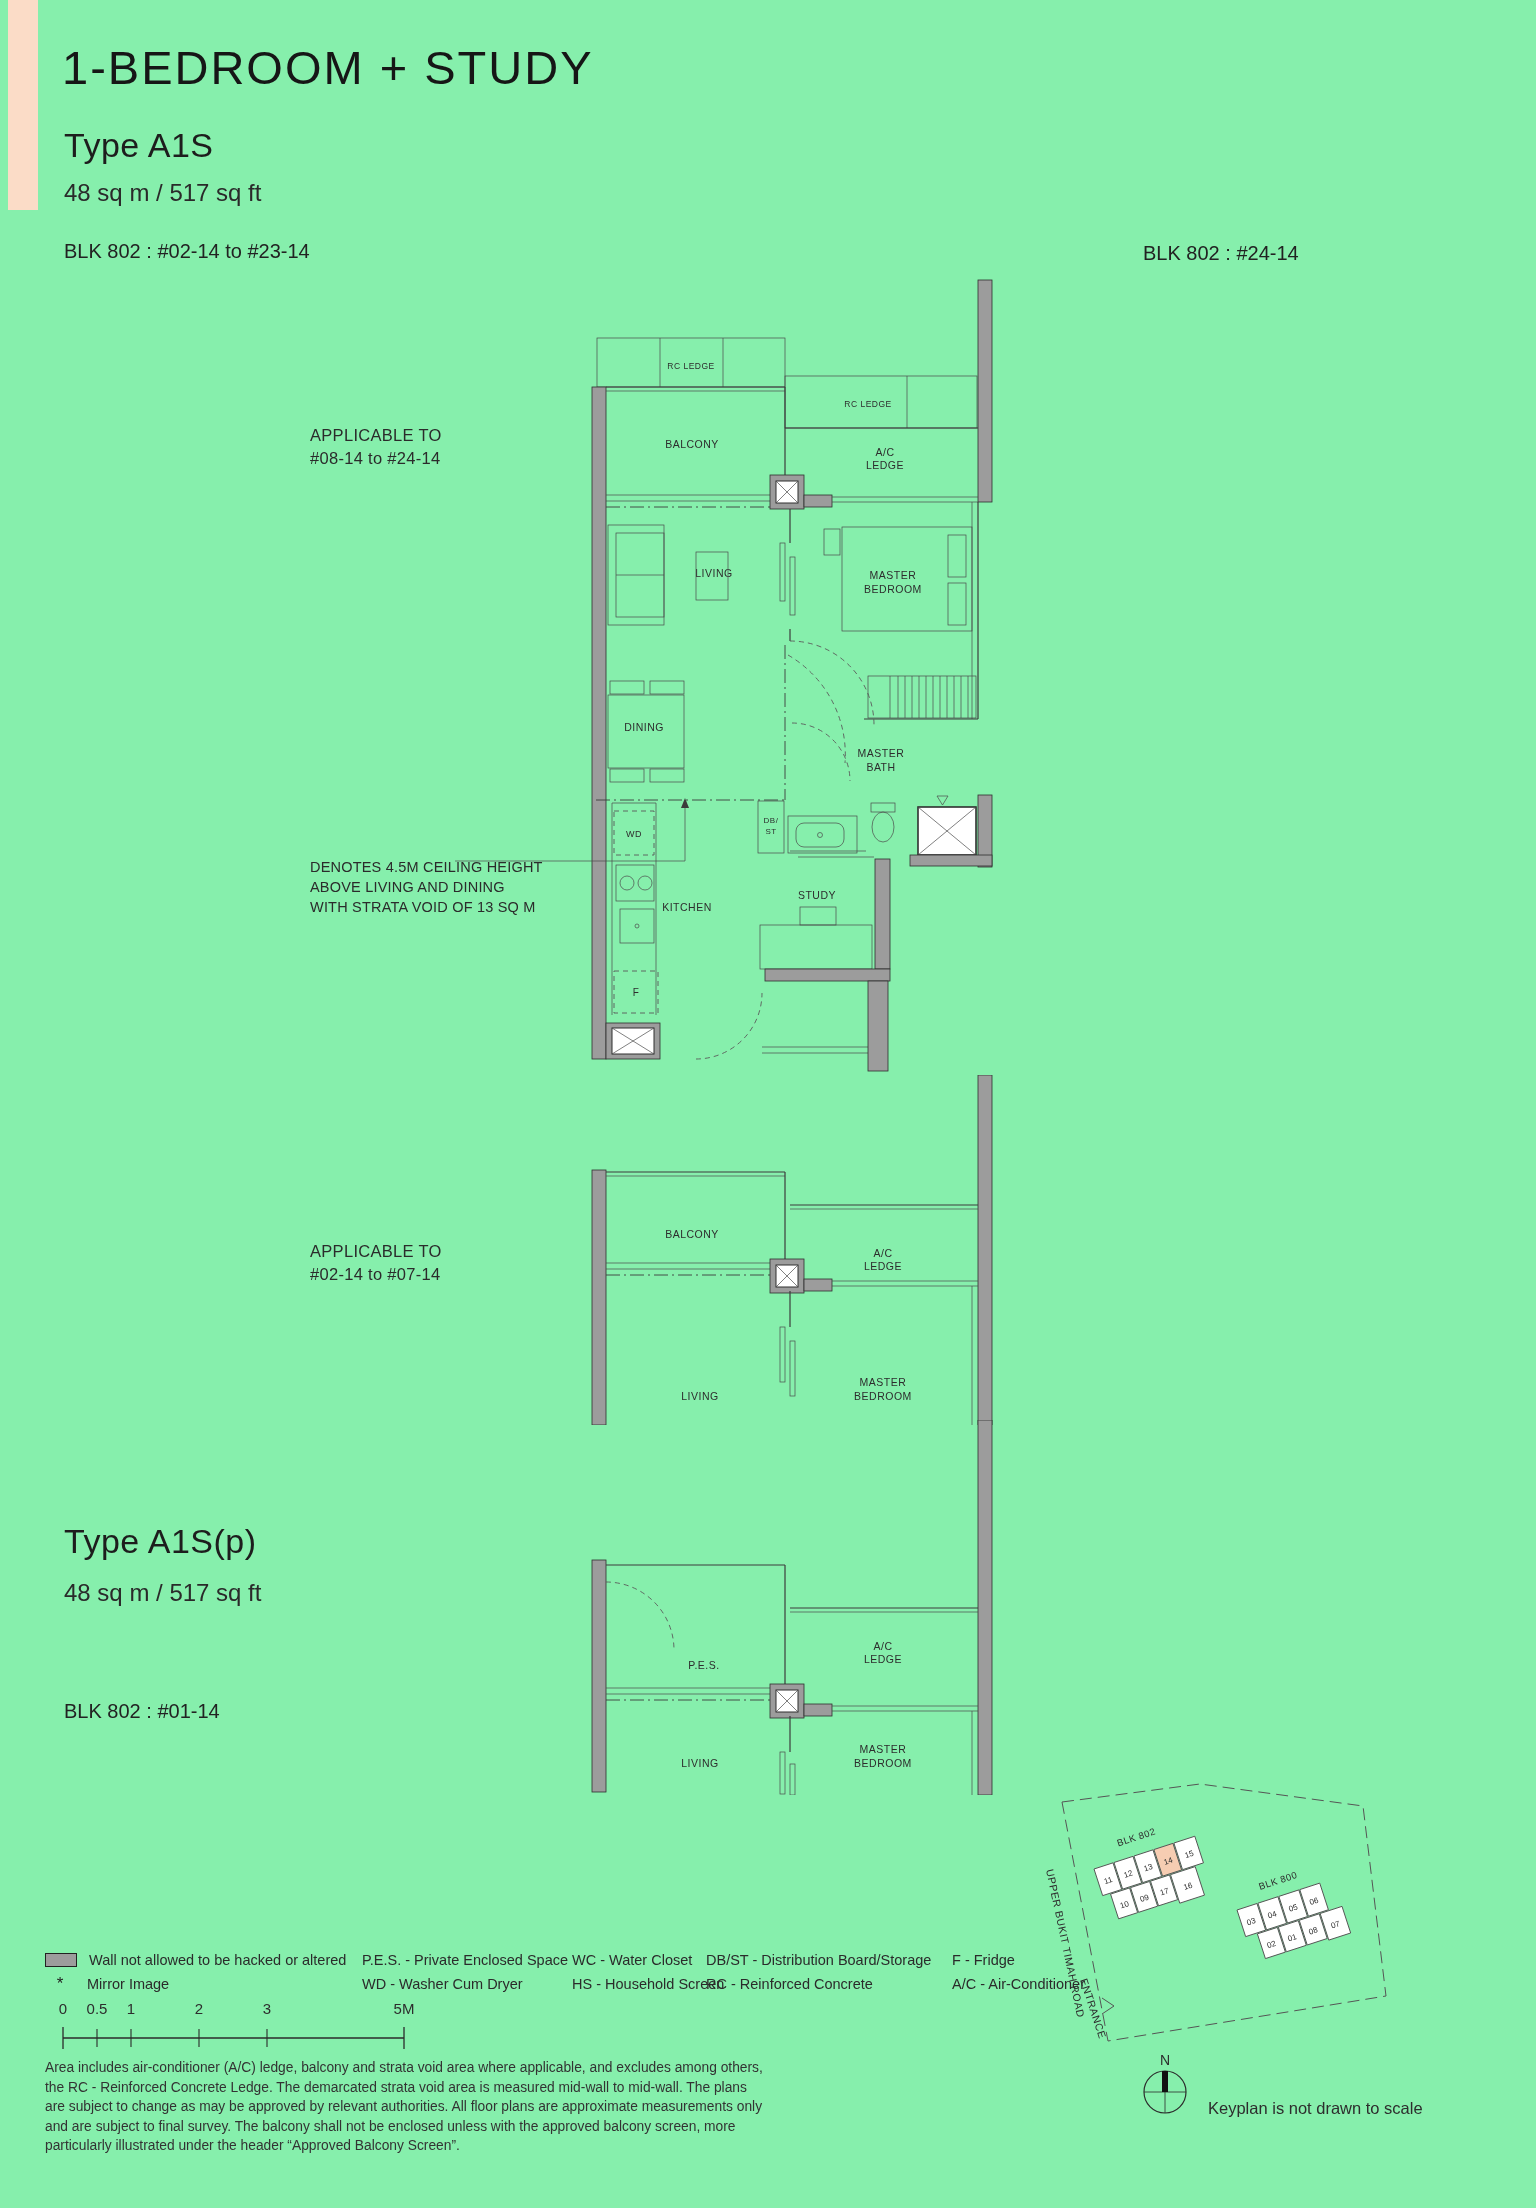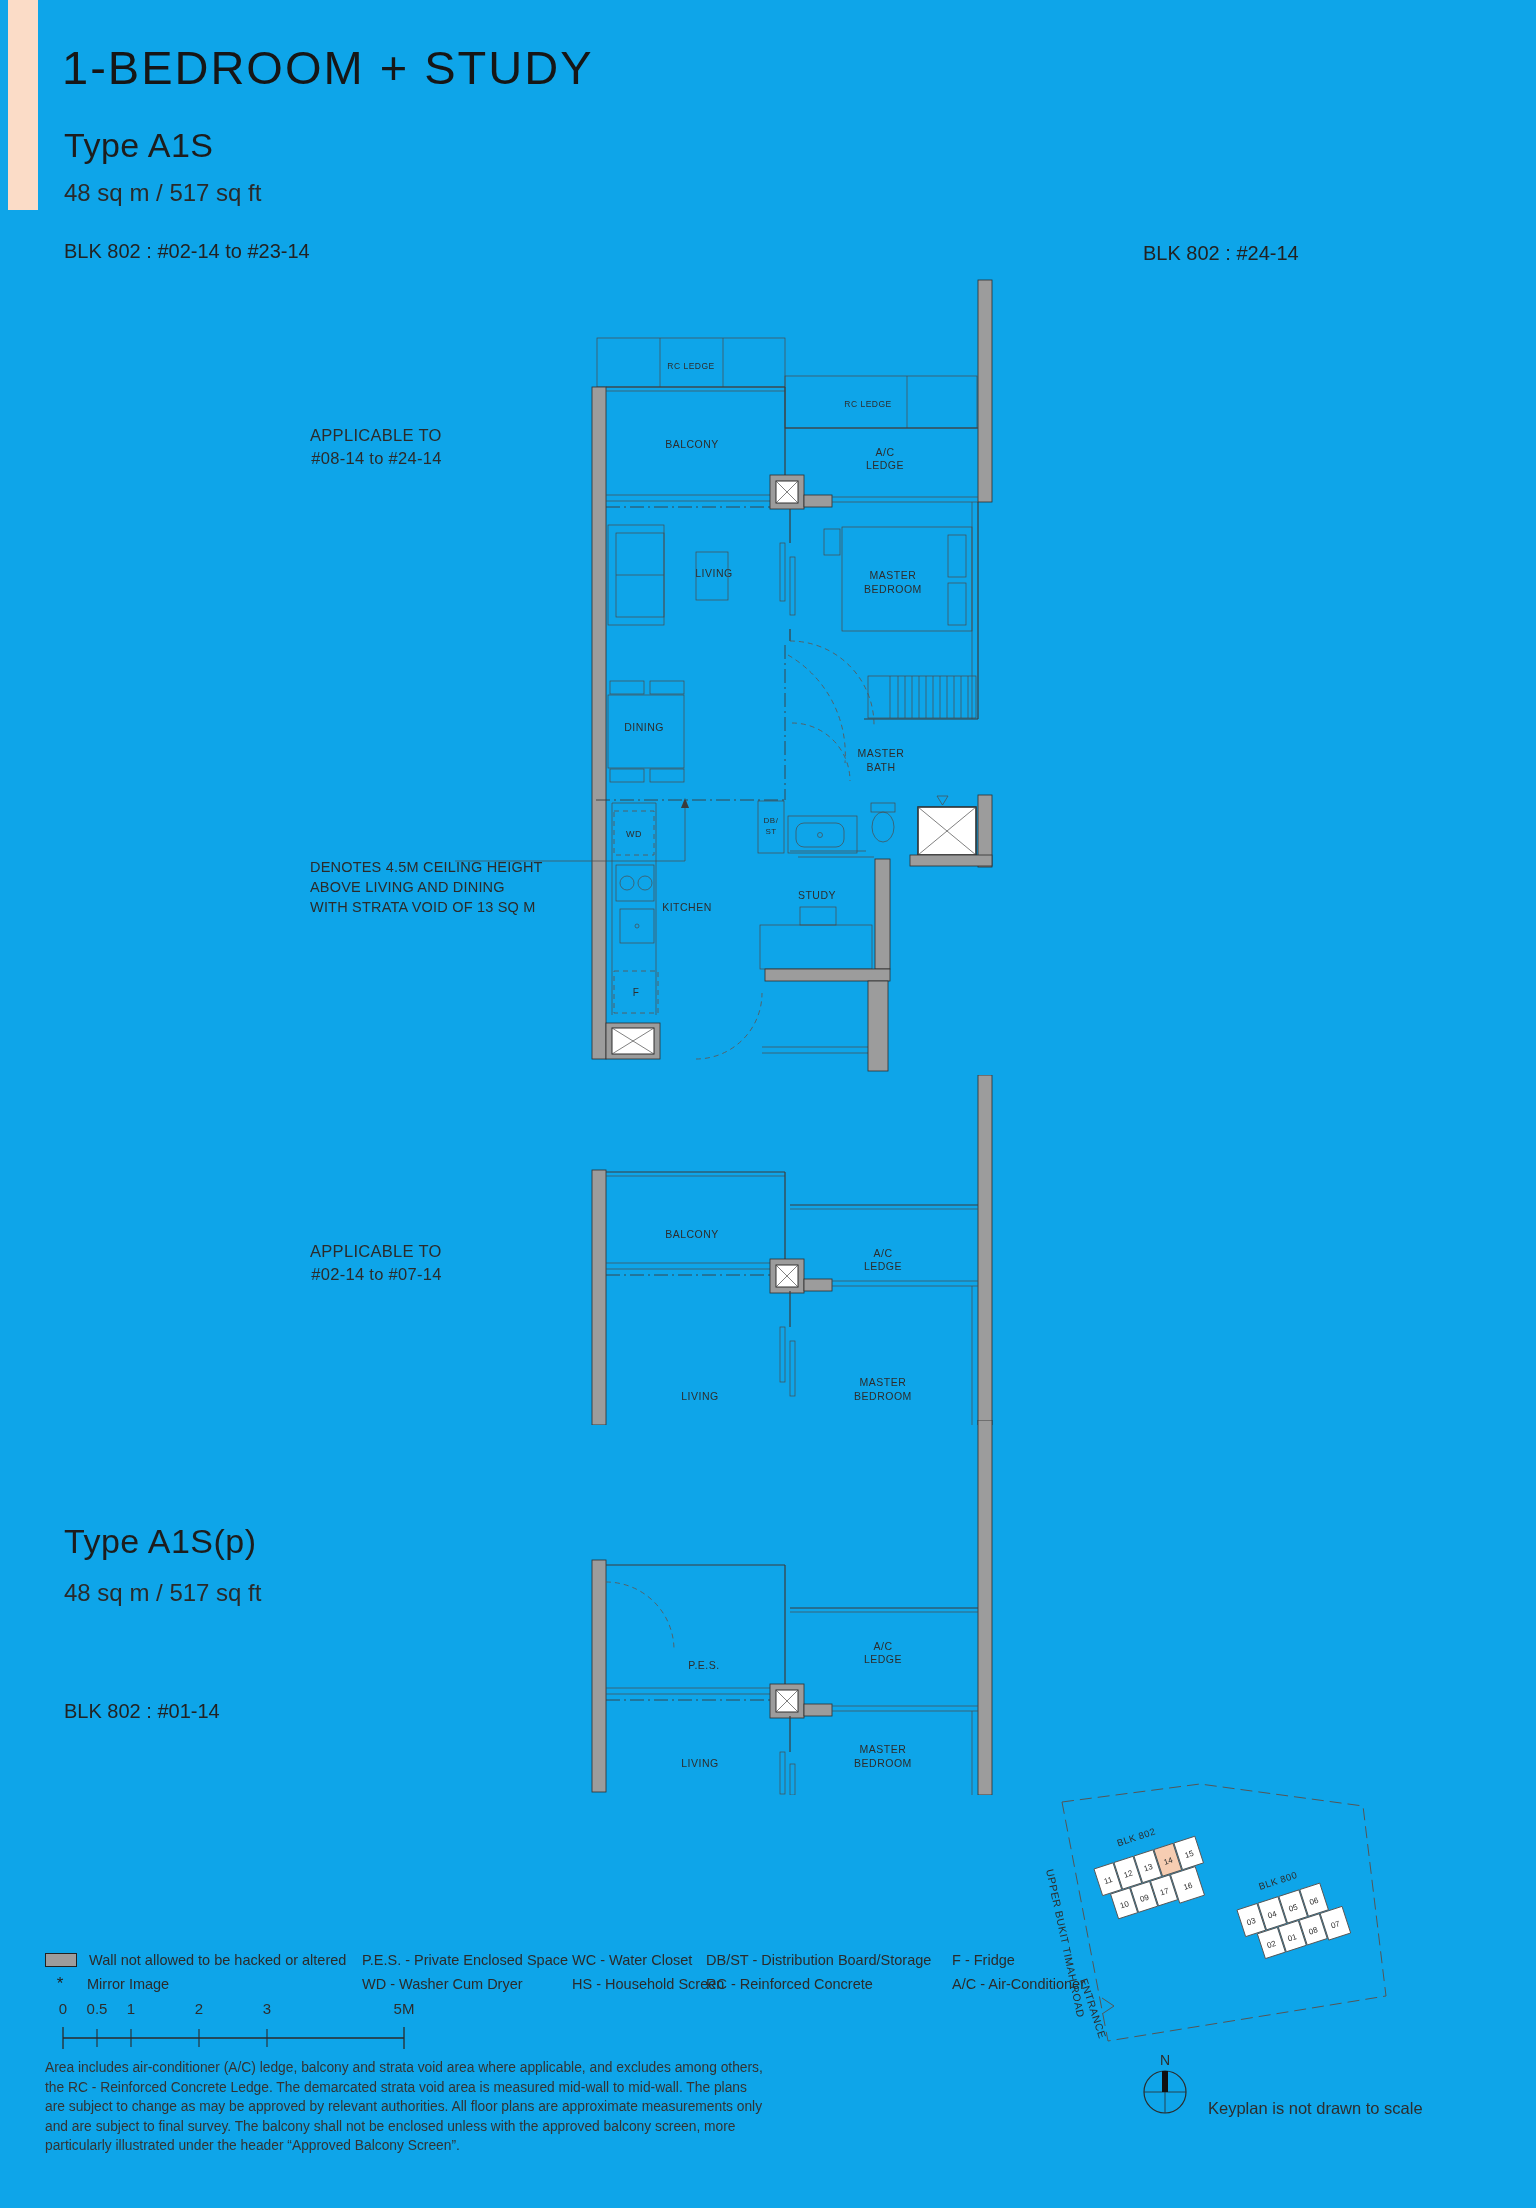--- a/index.html
+++ b/index.html
@@ -1,26 +1,26 @@
 <!DOCTYPE html>
 <html><head>
 <meta charset="utf-8">
 <style>
   html,body{margin:0;padding:0;background:#ffffff;}
-  .page{position:relative;width:1536px;height:2208px;background:#0ea5e9;
+  .page{position:relative;width:1536px;height:2208px;background:#86efac;
         font-family:"Liberation Sans",sans-serif;color:#232323;overflow:hidden;}
   .abs{position:absolute;}
   .accent-bar{position:absolute;left:8px;top:0;width:30px;height:210px;background:#fbdcc7;}
   .page-title{position:absolute;left:62px;top:40px;font-size:47px;font-weight:400;
               letter-spacing:2px;color:#161616;white-space:nowrap;}
   .type-name{font-size:34px;font-weight:400;color:#1d1d1d;letter-spacing:0.5px;}
   .type-area{font-size:24px;color:#2a2a2a;margin-top:14px;}
   .type-note{font-size:15px;line-height:23px;color:#2e2e2e;}
   .blk-line{font-size:20px;color:#222;}
-  .applicable{font-size:16.5px;line-height:23px;color:#2b2b2b;letter-spacing:0.3px;text-align:right;}
+  .applicable{font-size:16.5px;line-height:23px;color:#2b2b2b;letter-spacing:0.3px;}
   .void-note{font-size:14.5px;line-height:20px;color:#2b2b2b;letter-spacing:0.2px;}
   .legend-row{display:flex;align-items:center;height:24px;font-size:14.5px;color:#2b2b2b;}
   .swatch{display:inline-block;width:30px;height:12px;background:#9c9c9c;
           border:1.6px solid #222;margin-right:12px;}
   .mirror-mark{display:inline-block;width:30px;text-align:center;font-size:17px;
                margin-right:12px;color:#222;}
   .disclaimer{position:absolute;left:45px;top:2058px;width:722px;font-size:13.8px;
               line-height:19.5px;color:#333;}
   svg.plan{position:absolute;}
   svg.plan text, svg.keyplan text{font-family:"Liberation Sans",sans-serif;fill:#2d2d2d;}

